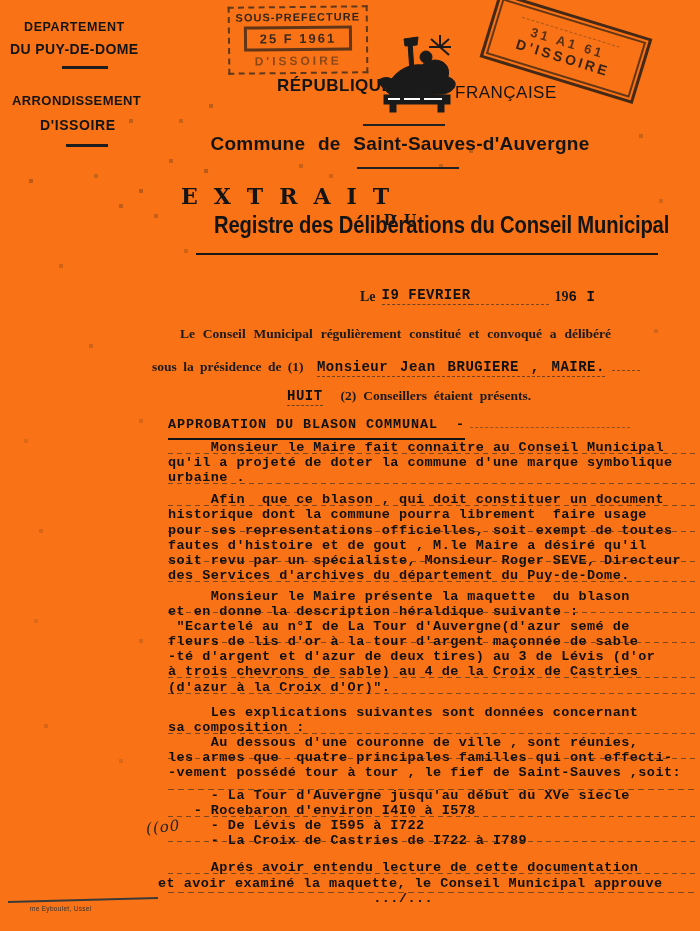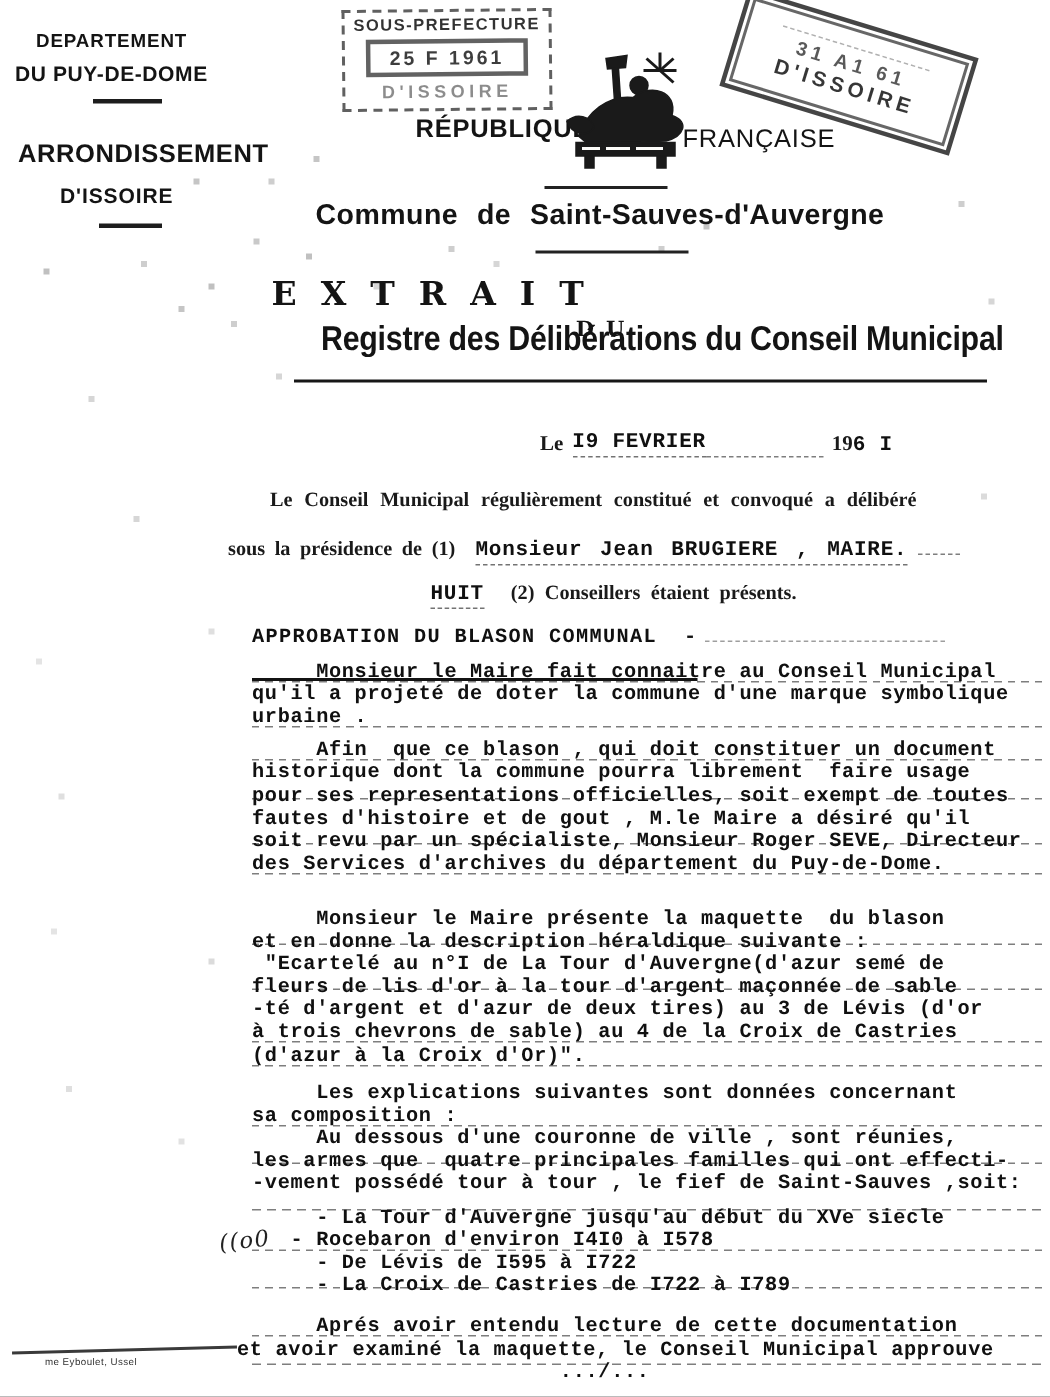--- a/index.html
+++ b/index.html
@@ -1,16 +1,16 @@
 <!DOCTYPE html>
 <html><head>
 <meta charset="utf-8">
 <style>
   html,body{margin:0;padding:0;background:#888;}
-  .page{position:relative;width:700px;height:931px;background:#ffffff;overflow:hidden;
+  .page{position:relative;width:700px;height:931px;background:#f97316;overflow:hidden;
         font-family:"Liberation Sans",sans-serif;color:#141414;}
   
   .noise{position:absolute;left:0;top:0;width:2px;height:2px;background:transparent;
     box-shadow:30px 180px 0 1px rgba(30,30,30,.28),95px 175px 0 1px rgba(30,30,30,.22),
     140px 190px 0 1px rgba(30,30,30,.28),170px 160px 0 1px rgba(30,30,30,.24),
     205px 170px 0 1px rgba(30,30,30,.28),120px 205px 0 1px rgba(30,30,30,.26),
     155px 215px 0 1px rgba(30,30,30,.22),185px 250px 0 1px rgba(30,30,30,.18),
     60px 265px 0 1px rgba(30,30,30,.18),130px 120px 0 1px rgba(30,30,30,.26),
     180px 120px 0 1px rgba(30,30,30,.22),210px 105px 0 1px rgba(30,30,30,.26),
     640px 135px 0 1px rgba(30,30,30,.22),660px 200px 0 1px rgba(30,30,30,.18),
@@ -20,21 +20,21 @@
     440px 165px 0 1px rgba(30,30,30,.22),470px 150px 0 1px rgba(30,30,30,.26),
     300px 165px 0 1px rgba(30,30,30,.22),250px 190px 0 1px rgba(30,30,30,.18),
     330px 175px 0 1px rgba(30,30,30,.18),25px 440px 0 1px rgba(30,30,30,.12),
     40px 530px 0 1px rgba(30,30,30,.14),35px 620px 0 1px rgba(30,30,30,.12);}
   
   .dept{position:absolute;left:10px;top:20px;width:160px;font-weight:700;}
   .d1{font-size:12.5px;letter-spacing:.6px;margin-left:14px;}
   .d2{font-size:14px;letter-spacing:.4px;margin-top:7px;margin-left:0;}
   .rule{height:3px;background:#1d1d1d;}
   .r1{width:46px;margin:9px 0 0 52px;}
-  .d3{font-size:17px;letter-spacing:.4px;margin-top:24px;margin-left:2px;}
+  .d3{font-size:13px;letter-spacing:.4px;margin-top:24px;margin-left:2px;}
   .d4{font-size:14px;letter-spacing:.6px;margin-top:9px;margin-left:30px;}
   .r2{width:42px;margin:11px 0 0 56px;}
   
   .stamp-l{position:absolute;left:228px;top:6px;width:132px;padding:3px 2px 4px;
     border:2px dashed rgba(30,30,30,.7);text-align:center;transform:rotate(-.6deg);color:#1c1c1c;}
   .sl1{font-size:11px;font-weight:700;letter-spacing:1px;opacity:.9;}
   .sl-box{margin:3px auto;border:3px solid rgba(25,25,25,.8);width:102px;padding:2px 0;
     font-size:13px;font-weight:700;letter-spacing:2px;opacity:.85;}
   .sl3{font-size:12px;font-weight:700;letter-spacing:3px;opacity:.5;}
   .stamp-r{position:absolute;left:486px;top:14px;width:150px;height:58px;
@@ -82,24 +82,24 @@
   .body{position:absolute;left:168px;top:417px;width:528px;
     font-family:"Liberation Mono",monospace;font-weight:700;font-size:13.5px;
     letter-spacing:.45px;line-height:15.1px;color:#101010;}
   .ln{white-space:pre;background-repeat:no-repeat;background-size:100% 1px;}
   .u{background-image:repeating-linear-gradient(90deg,rgba(40,40,40,.6) 0 5px,transparent 5px 9px);
      background-position:0 13px;}
   .s{background-image:repeating-linear-gradient(90deg,rgba(40,40,40,.6) 0 5px,transparent 5px 9px);
      background-position:0 8px;}
   .o{background-image:repeating-linear-gradient(90deg,rgba(40,40,40,.6) 0 6px,transparent 6px 10px);
      background-position:0 1px;}
-  .hdt{border-bottom:2px solid #131313;padding-bottom:19px;letter-spacing:.9px;}
+  .hdt{border-bottom:2px solid #131313;padding-bottom:6px;letter-spacing:.9px;}
   .hd::after{content:"";display:inline-block;width:160px;height:10px;
     border-bottom:1px dashed rgba(40,40,40,.45);margin-left:5px;}
-  .mt8{margin-top:8px;} .mt7{margin-top:7px;} .mt6{margin-top:22px;}
+  .mt8{margin-top:8px;} .mt7{margin-top:7px;} .mt6{margin-top:6px;}
   .mt10{margin-top:10px;} .mt12{margin-top:12px;} .mlneg{margin-left:-10px;}
   .handw{position:absolute;left:146px;top:818px;font-family:"DejaVu Serif",serif;
     font-style:italic;font-size:15px;transform:rotate(-6deg);color:#222;letter-spacing:1px;}
   
   .imprint-line{position:absolute;left:8px;top:899px;width:150px;height:2px;
     background:#3a3a3a;transform:rotate(-1.5deg);}
   .imprint{position:absolute;left:30px;top:905px;font-size:6.5px;color:#333;letter-spacing:.3px;}
 </style>
 </head>
 <body>

